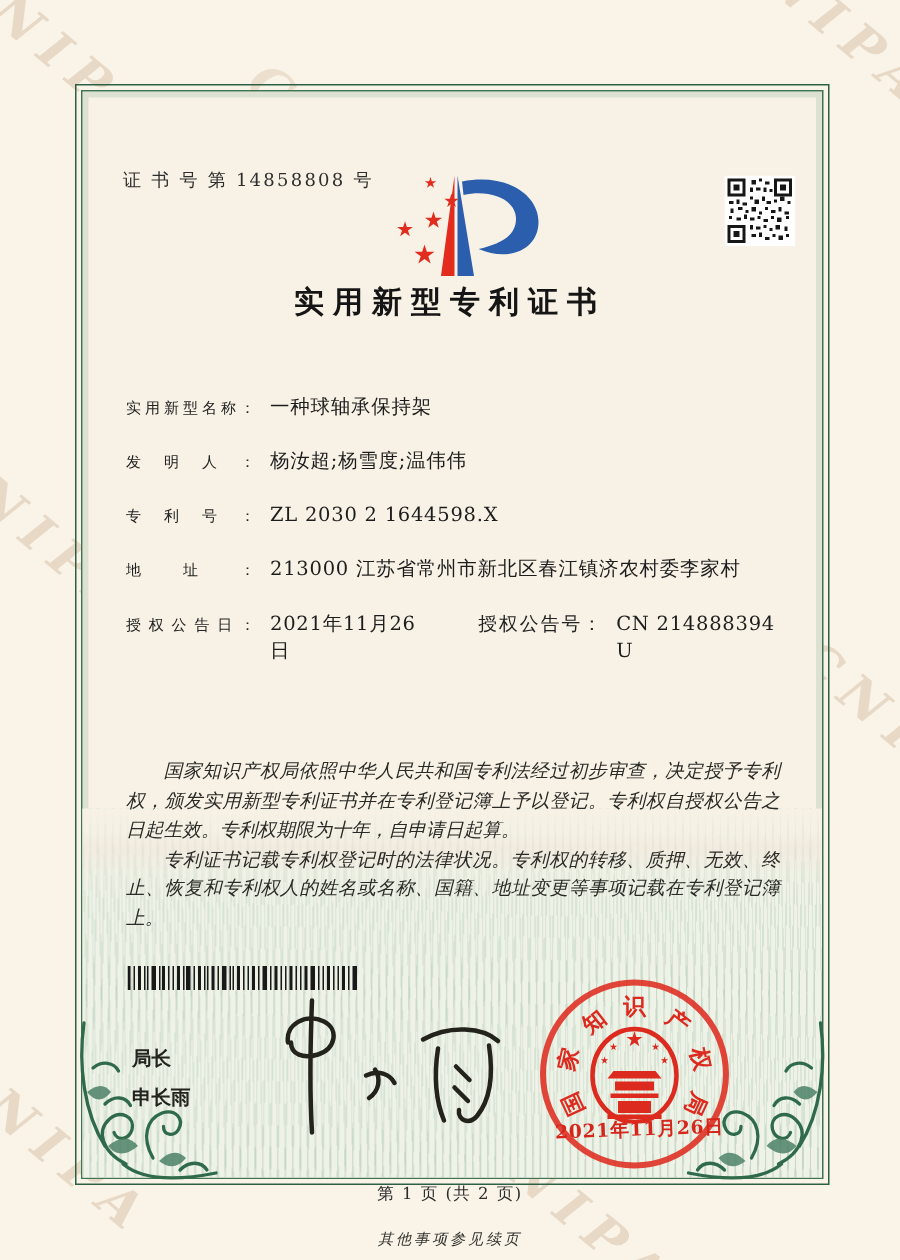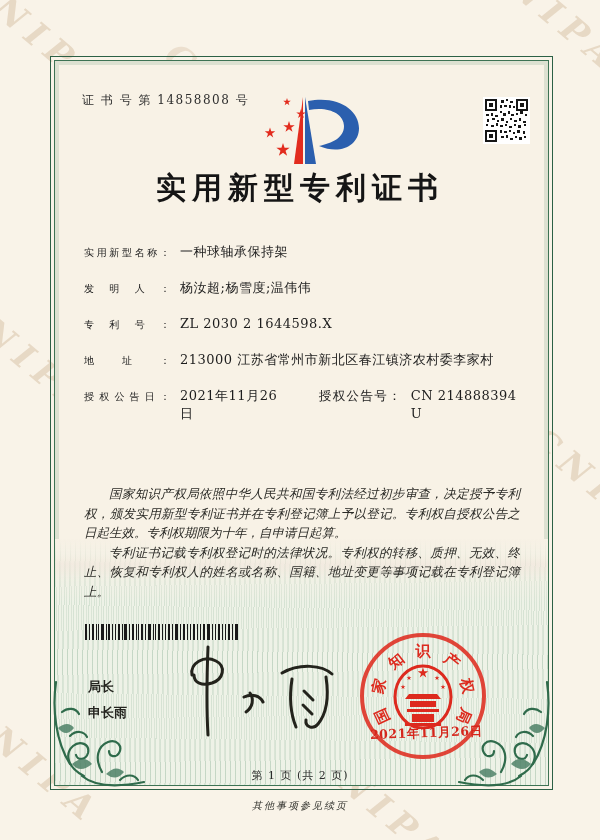--- a/index.html
+++ b/index.html
@@ -35,30 +35,30 @@
         linear-gradient(180deg, rgba(0,0,0,0) 6%, rgba(225,185,180,0.30) 10%, rgba(0,0,0,0) 17%),
         repeating-linear-gradient(91.3deg, rgba(118,163,132,0.20) 0 1px, rgba(0,0,0,0) 1px 5px),
         repeating-linear-gradient(88.7deg, rgba(118,163,132,0.17) 0 1px, rgba(0,0,0,0) 1px 5px),
         #eef2e7; }
 
   .corner { position:absolute; z-index:3; pointer-events:none; }
   .corner-left  { left:50px;  top:676px; }
   .corner-right { left:453px; top:676px; transform:scaleX(-1); }
 
   
-  .content { position:absolute; inset:0; z-index:4; color:#1f1f1f; }
+  .content { position:absolute; inset:0; z-index:4; color:#1f1f1f;margin-top:20px; }
   .content > * { position:absolute; }
 
   .cert-no { left:82px; top:92px; font-size:12px; letter-spacing:1.5px; color:#2e2e2e; }
 
   .logo { left:258px; top:93px; }
   .qr   { left:483px; top:97px; width:47px; height:47px; }
 
   .title { left:0; right:0; top:168px; text-align:center;
-           font-size:30px; font-weight:700; letter-spacing:6px; color:#151515; }
+           font-size:20px; font-weight:700; letter-spacing:6px; color:#151515; }
 
   .fields { left:84px; top:243px; width:440px; }
   .frow { display:flex; align-items:baseline; margin-bottom:17px; line-height:18px; }
   .flabel { flex:0 0 86px; font-size:10px; color:#222; text-align:justify; text-align-last:justify; }
   .fvalue { margin-left:10px; font-size:13px; letter-spacing:0.5px; color:#1d1d1d; }
   .flabel2 { flex:0 0 82px; margin-left:36px; font-size:12.5px; color:#222;
              text-align:justify; text-align-last:justify; }
 
   .paras { left:84px; top:484px; width:436px; }
   .paras p { font-size:12.5px; line-height:19.5px; text-indent:2em; text-align:justify;

